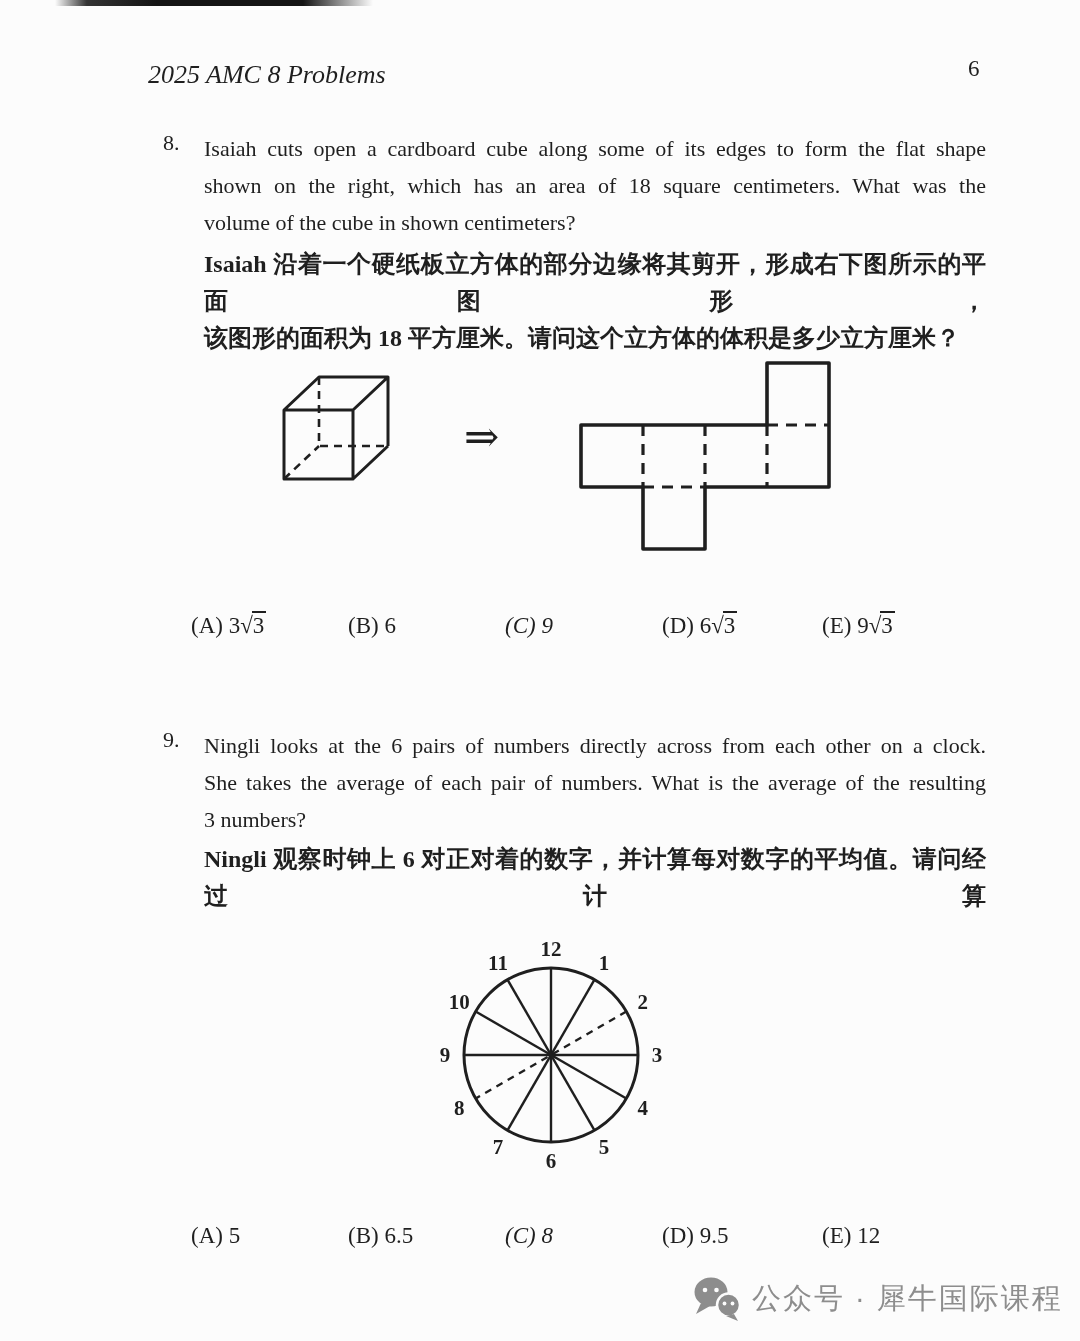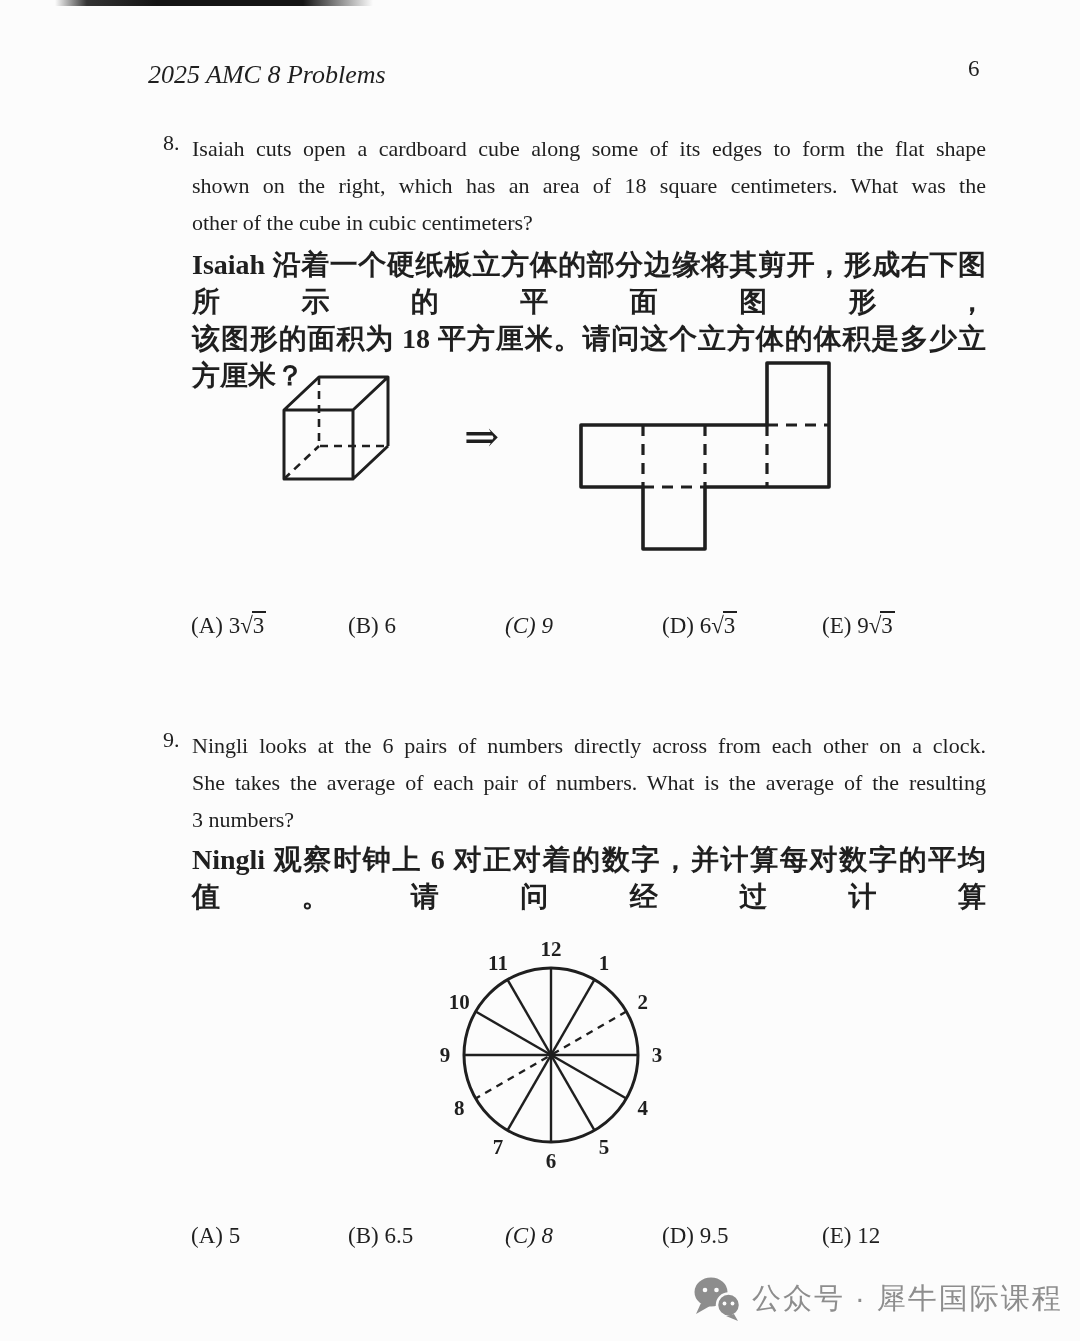--- a/index.html
+++ b/index.html
@@ -16,24 +16,24 @@
   .hdr-page{position:absolute;left:968px;top:56px;font-size:23px;}
 
   .pnum{position:absolute;font-size:22px;}
   #p8-num{left:163px;top:130px;}
   #p9-num{left:163px;top:727px;}
 
   .textblock{position:absolute;left:192px;width:794px;}
   #p8-eng{top:130px;} #p8-chs{top:246px;}
   #p9-eng{top:727px;} #p9-chs{top:841px;}
 
-  .jline{text-align:justify;text-align-last:justify;}
+  .jline{text-align:justify;text-align-last:justify;margin-left:12px;}
   .jline.final{text-align-last:left;}
   .eng .jline{font-size:22px;line-height:37px;}
-  .chs .jline{font-size:28px;line-height:37px;font-weight:600;}
+  .chs .jline{font-size:24px;line-height:37px;font-weight:600;}
 
   #cube-svg{position:absolute;left:281px;top:372px;}
   #arrow{position:absolute;left:464px;top:416px;font-size:42px;line-height:1;}
   #net-svg{position:absolute;left:579px;top:359px;}
   #clock-svg{position:absolute;left:428px;top:932px;}
   .clock-num{font-family:"Liberation Serif","DejaVu Serif",serif;font-size:21px;font-weight:700;fill:#1f1f1f;}
 
   .choices{position:absolute;left:0;width:912px;height:40px;}
   #p8-choices{top:613px;}
   #p9-choices{top:1223px;}
@@ -62,21 +62,21 @@
 
   <div class="scan-line"></div>
 
   <span class="hdr-title">2025 AMC 8 Problems</span>
   <span class="hdr-page">6</span>
 
   <span class="pnum" id="p8-num">8.</span>
   <div class="textblock eng" id="p8-eng">
       <div class="jline">Isaiah cuts open a cardboard cube along some of its edges to form the flat shape</div>
       <div class="jline">shown on the right, which has an area of 18 square centimeters.  What was the</div>
-      <div class="jline final">other of the cube in cubic centimeters?</div>
+      <div class="jline final">volume of the cube in shown centimeters?</div>
     </div>
   <div class="textblock chs" id="p8-chs">
       <div class="jline">Isaiah 沿着一个硬纸板立方体的部分边缘将其剪开，形成右下图所示的平面图形，</div>
       <div class="jline final">该图形的面积为 18 平方厘米。请问这个立方体的体积是多少立方厘米？</div>
     </div>
 
   <svg id="cube-svg" width="110" height="112" viewBox="0 0 110 112">
     <path d="M3,38 H72 V107 H3 Z M3,38 L38,5 H107 V74 M72,38 L107,5 M72,107 L107,74" fill="none" stroke="#1f1f1f" stroke-width="3" stroke-linejoin="round"></path>
     <path d="M38,5 V74 H107 M3,107 L38,74" fill="none" stroke="#1f1f1f" stroke-width="2.6" stroke-dasharray="8 6"></path>
   </svg>

